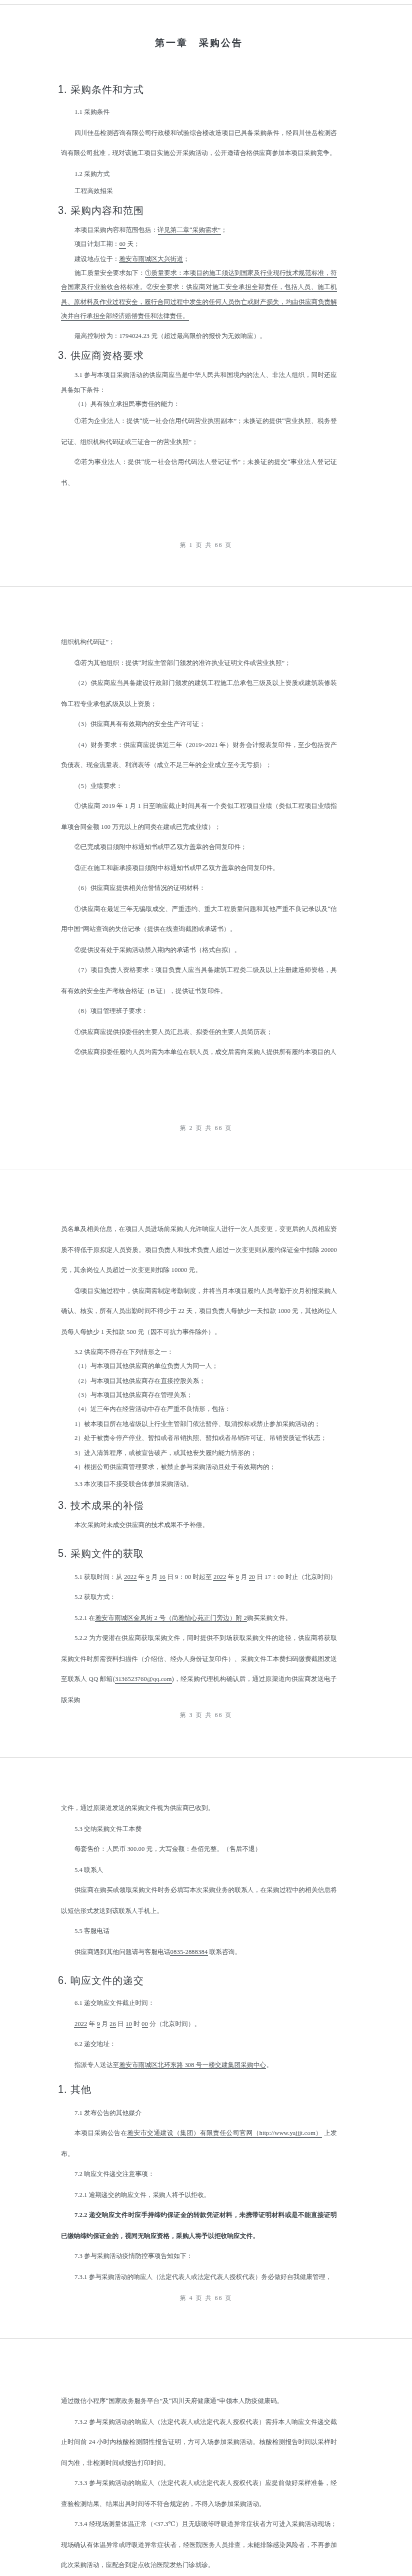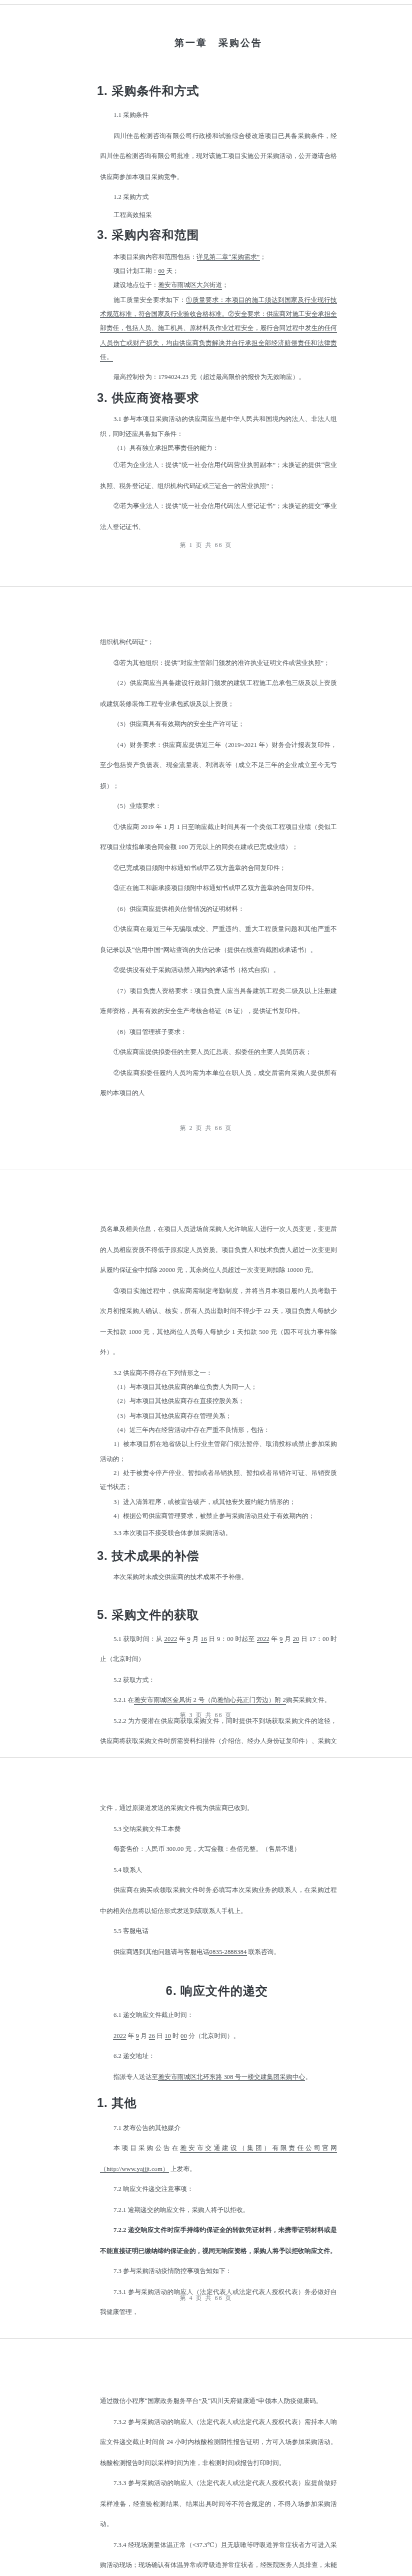--- a/index.html
+++ b/index.html
@@ -1,25 +1,25 @@
 <!DOCTYPE html>
 <html style="font-size:8.2px"><head>
 <meta charset="utf-8">
 <style>
   html,body{margin:0;padding:0;}
   body{width:412px;height:3500px;position:relative;background:#ffffff;
        font-family:"Liberation Serif","DejaVu Serif",serif;color:#4c5257;}
   #doc{position:absolute;inset:0;}
   .divider{position:absolute;left:0;width:100%;height:1px;background:#e4e4e4;box-shadow:0 0.5px 0 #f1f1f1;}
   .page{position:absolute;left:0;width:412px;overflow:hidden;background:#fff;}
-  .inner{padding-left:100px;padding-right:75px;}
+  .inner{padding-left:61px;padding-right:75px;}
   .h0{font-family:"Liberation Sans","DejaVu Sans",sans-serif;font-size:9.5px;font-weight:700;
       color:#3b4046;text-align:center;letter-spacing:1.5px;}
   .t1{font-size:8px;font-weight:700;text-align:center;line-height:2.6;color:#474d53;letter-spacing:0.5px;}
-  .h1{font-family:"Liberation Sans","DejaVu Sans",sans-serif;font-size:12px;font-weight:700;
+  .h1{font-family:"Liberation Sans","DejaVu Sans",sans-serif;font-size:10px;font-weight:400;
       color:#363b41;letter-spacing:0.5px;margin:7.2px 0 5.2px -3.1px;}
   .p{font-size:6.4px;line-height:2.24;text-align:justify;color:#4c5257;}
   .p.sp{line-height:3.2;}
   .p.ind{text-indent:2.1em;}
   .p.b{font-weight:700;color:#3e444a;}
   .u{border-bottom:0.5px solid #6b7277;padding-bottom:0.5px;}
   .foot{position:absolute;left:0;right:0;text-align:center;font-size:6px;color:#757b80;letter-spacing:1px;}
 </style>
 </head>
 <body>
@@ -82,38 +82,38 @@
         <div class="p ind">（2）与本项目其他供应商存在直接控股关系；</div>
         <div class="p ind">（3）与本项目其他供应商存在管理关系；</div>
         <div class="p ind">（4）近三年内在经营活动中存在严重不良情形，包括：</div>
         <div class="p ind">1）被本项目所在地省级以上行业主管部门依法暂停、取消投标或禁止参加采购活动的；</div>
         <div class="p ind">2）处于被责令停产停业、暂扣或者吊销执照、暂扣或者吊销许可证、吊销资质证书状态；</div>
         <div class="p ind">3）进入清算程序，或被宣告破产，或其他丧失履约能力情形的；</div>
         <div class="p ind">4）根据公司供应商管理要求，被禁止参与采购活动且处于有效期内的；</div>
         <div class="p ind" style="margin-top: 3.1px;">3.3 本次项目不接受联合体参加采购活动。</div>
         <div class="h1" style="margin-top: 7.2px;">3. 技术成果的补偿</div>
         <div class="p ind">本次采购对未成交供应商的技术成果不予补偿。</div>
-        <div class="h1" style="margin-top: 22px;">5. 采购文件的获取</div>
+        <div class="h1" style="margin-top: 15px;">5. 采购文件的获取</div>
         <div class="p sp ind">5.1 获取时间：从 <span class="u">2022</span> 年 <span class="u">9</span> 月 <span class="u">16</span> 日 9：00 时起至 <span class="u">2022</span> 年 <span class="u">9</span> 月 <span class="u">20</span> 日 17：00 时止（北京时间）</div>
         <div class="p sp ind">5.2 获取方式：</div>
         <div class="p sp ind">5.2.1 在<span class="u">雅安市雨城区金凤街 2 号（尚雅怡心苑正门旁边）附 2</span>购买采购文件。</div>
         <div class="p sp ind">5.2.2 为方便潜在供应商获取采购文件，同时提供不到场获取采购文件的途径，供应商将获取采购文件时所需资料扫描件（介绍信、经办人身份证复印件）、采购文件工本费扫码缴费截图发送至联系人 QQ 邮箱(<span class="u">3136523760@qq.com</span>)，经采购代理机构确认后，通过原渠道向供应商发送电子版采购</div>
       </div>
       <div class="foot" style="top: 541px;">第 3 页 共 66 页</div>
     </div>
     <div class="page" style="top: 1758px; height: 580px;">
       <div class="inner" style="padding-top: 40px;">
         <div class="p sp">文件，通过原渠道发送的采购文件视为供应商已收到。</div>
         <div class="p sp ind">5.3 交纳采购文件工本费</div>
         <div class="p sp ind">每套售价：人民币 300.00 元，大写金额：叁佰元整。（售后不退）</div>
         <div class="p sp ind">5.4 联系人</div>
         <div class="p sp ind">供应商在购买或领取采购文件时务必填写本次采购业务的联系人，在采购过程中的相关信息将以短信形式发送到该联系人手机上。</div>
         <div class="p sp ind">5.5 客服电话</div>
         <div class="p sp ind">供应商遇到其他问题请与客服电话<span class="u">0835-2888384</span> 联系咨询。</div>
-        <div class="h1" style="margin-top: 21px; text-align: center;">6. 响应文件的递交</div>
+        <div class="h1" style="margin-top: 12px;">6. 响应文件的递交</div>
         <div class="p sp ind">6.1 递交响应文件截止时间：</div>
         <div class="p sp ind"><span class="u">2022</span> 年 <span class="u">9</span> 月 <span class="u">26</span> 日 <span class="u">10</span> 时 <span class="u">00</span> 分（北京时间）。</div>
         <div class="p sp ind">6.2 递交地址：</div>
         <div class="p sp ind">指派专人送达至<span class="u">雅安市雨城区北环东路 308 号一楼交建集团采购中心</span>。</div>
         <div class="h1" style="margin-top: 8.2px;">1. 其他</div>
         <div class="p sp ind">7.1 发布公告的其他媒介</div>
         <div class="p sp ind">本项目采购公告在<span class="u">雅安市交通建设（集团）有限责任公司官网（http://www.yajjjt.com）</span> 上发布。</div>
         <div class="p sp ind">7.2 响应文件递交注意事项：</div>
         <div class="p sp ind">7.2.1 逾期递交的响应文件，采购人将予以拒收。</div>
         <div class="p sp ind b">7.2.2 递交响应文件时应手持缔约保证金的转款凭证材料，未携带证明材料或是不能直接证明已缴纳缔约保证金的，视同无响应资格，采购人将予以拒收响应文件。</div>

